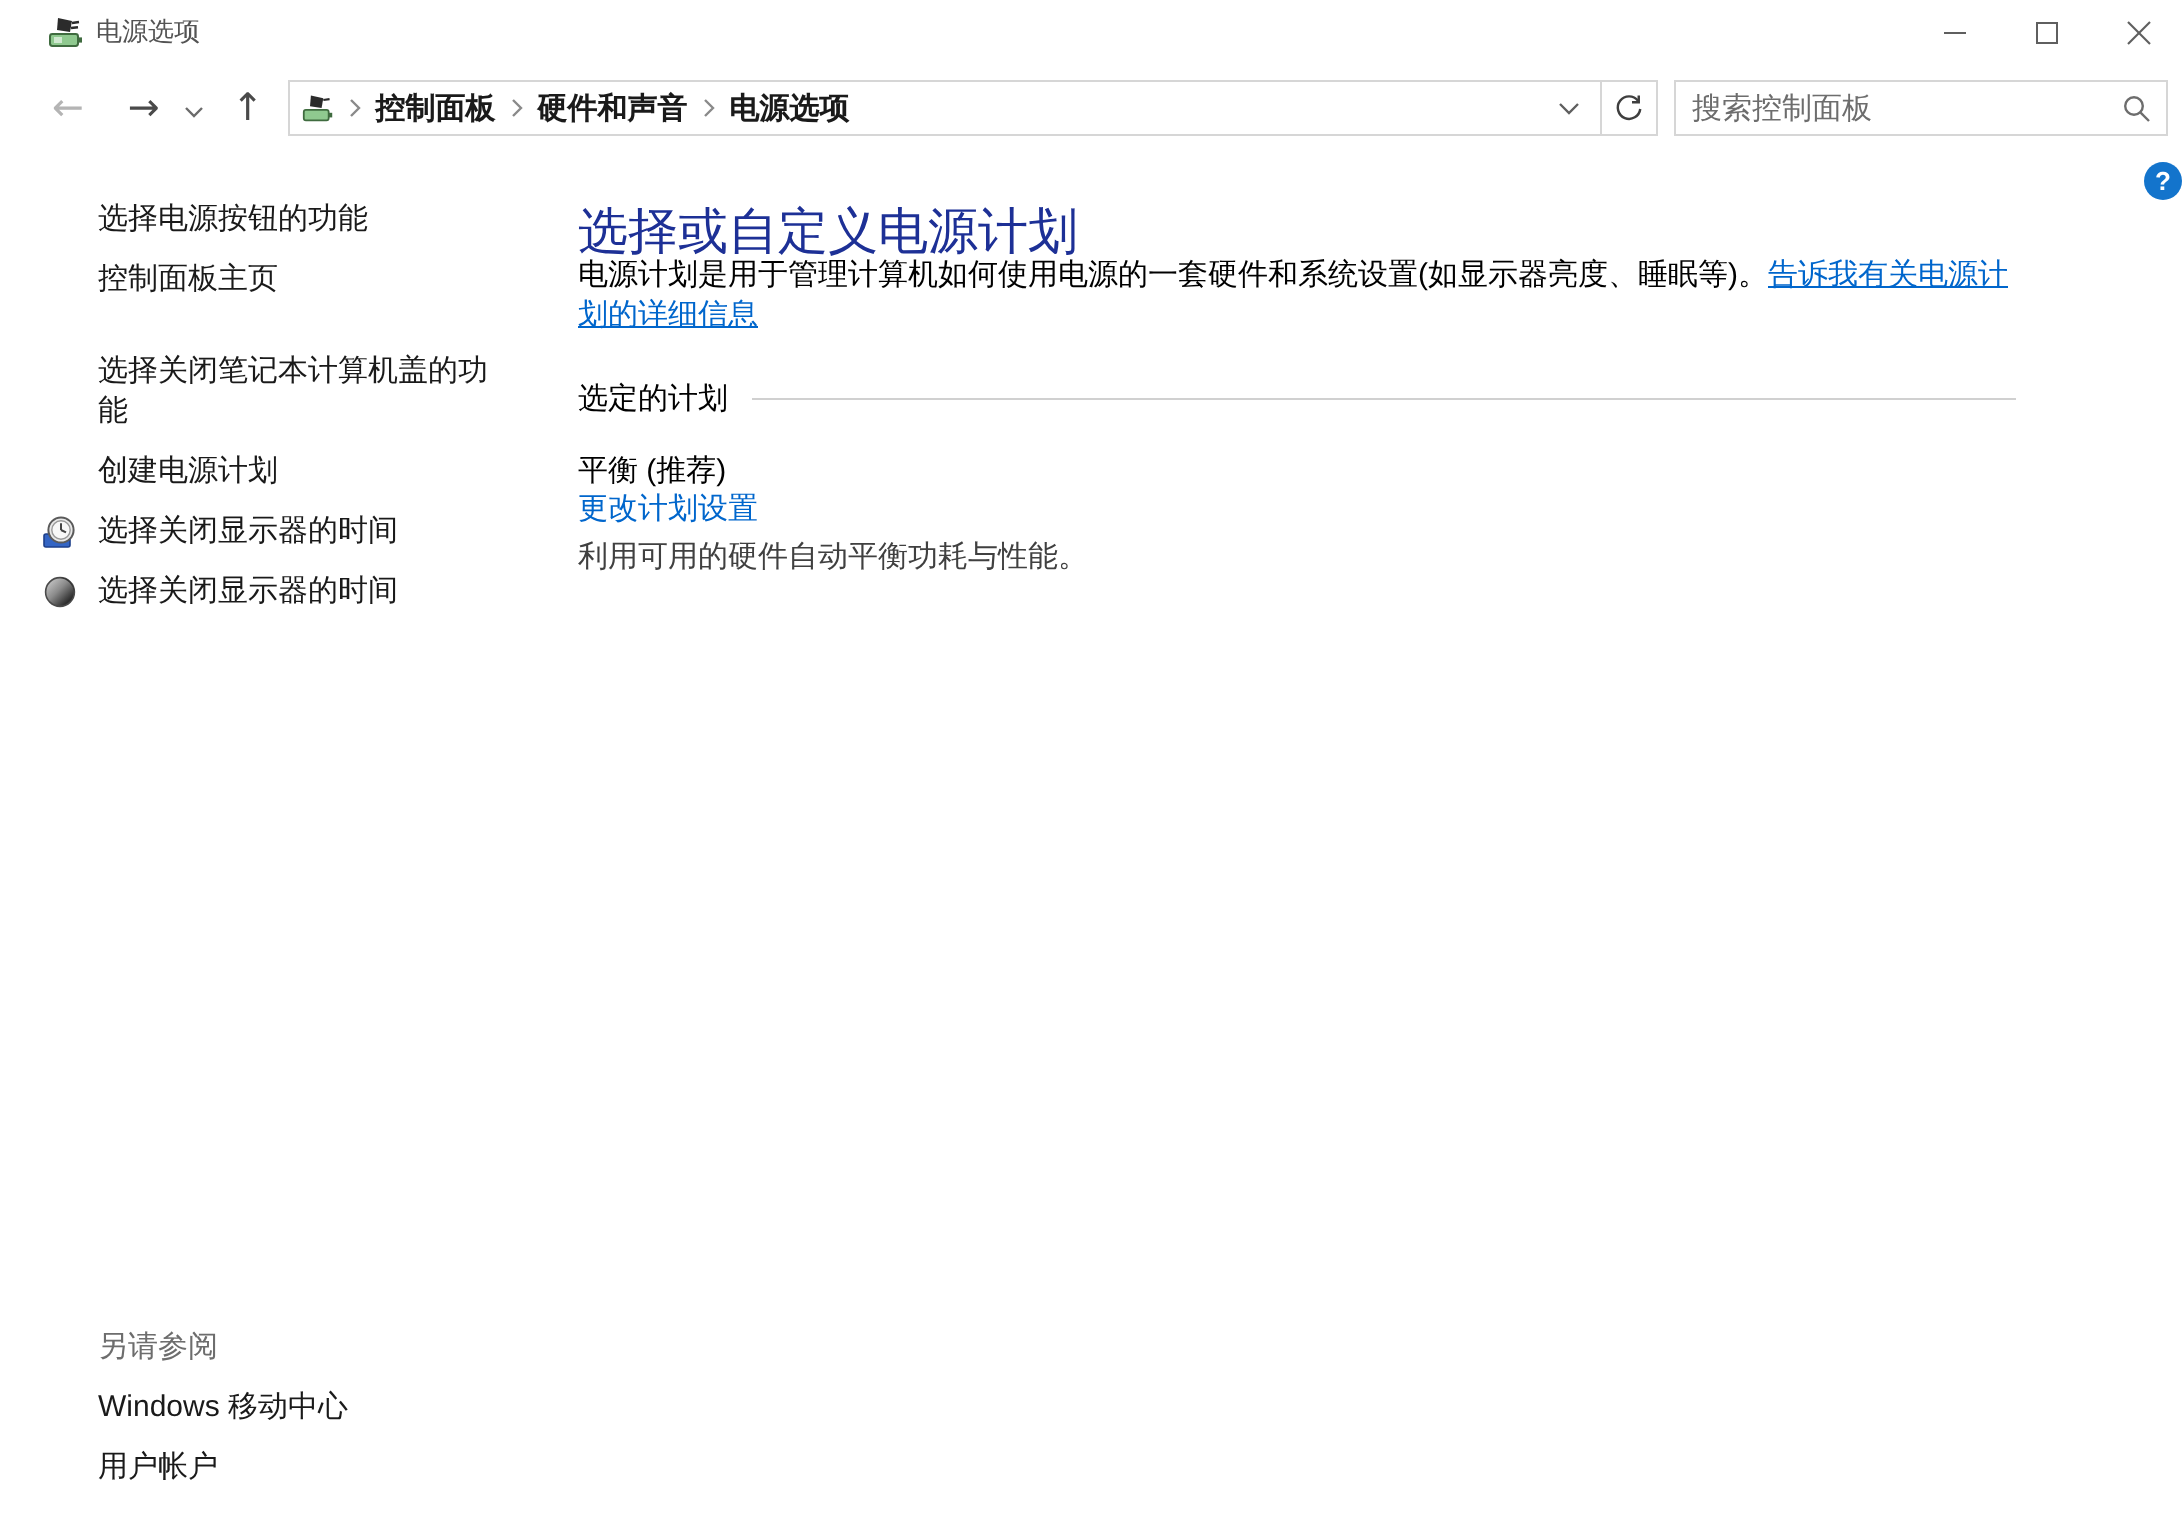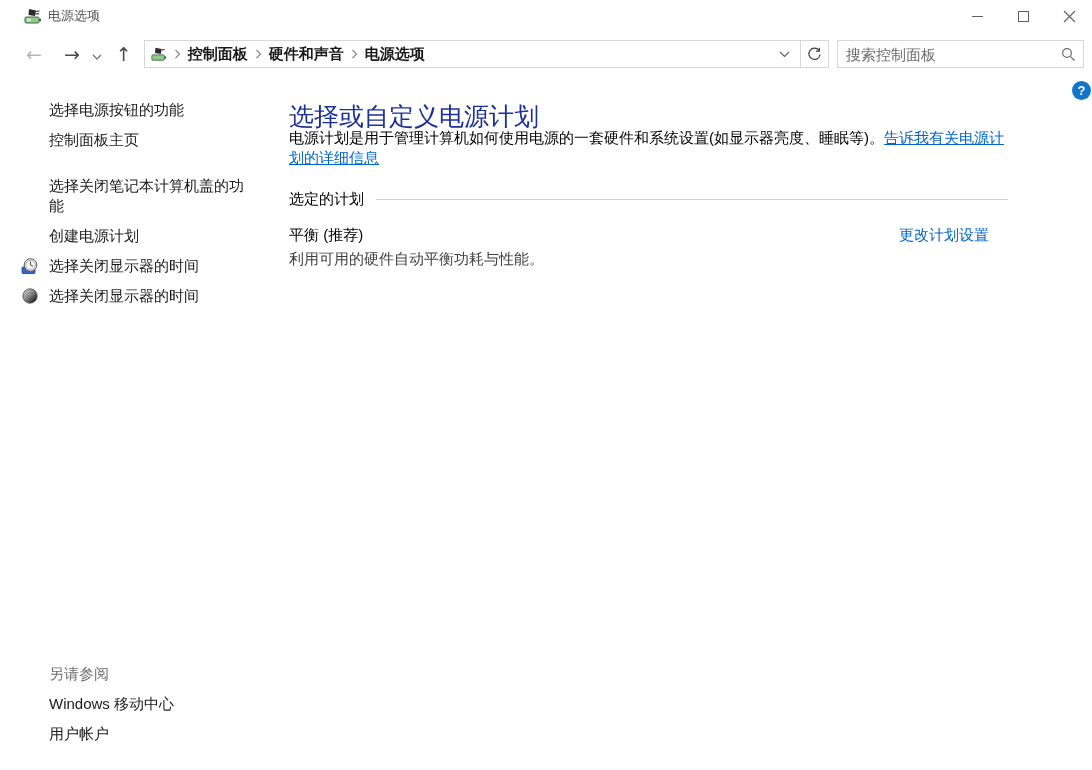--- a/index.html
+++ b/index.html
@@ -56,21 +56,21 @@
   .seealso .side-item { margin-bottom:10px; }
 
   
   .content { padding:28px 0 0 13px; }
   .page-heading { font-size:25px; font-weight:normal; color:#1d3096; line-height:24px; }
   .intro { width:722px; line-height:20px; color:#000; }
   .textlink { color:#0066cc; text-decoration:underline; cursor:pointer; }
   .section-row { margin-top:22px; width:719px; display:flex; align-items:center; }
   .section-label { white-space:nowrap; color:#000; }
   .section-line { flex:1; border-top:1px solid #d0d0d0; margin-left:12px; }
-  .plan-row { margin-top:17px; width:700px; display:flex; justify-content:space-between; align-items:flex-end; }
+  .plan-row { margin-top:17px; width:700px; display:flex; justify-content:space-between; align-items:flex-start;flex-direction:column; }
   .plan-name { color:#000; }
   .plan-settings-link { color:#0066cc; text-decoration:none; cursor:pointer; }
   .plan-desc { margin-top:5px; color:#404040; }
 </style>
 </head>
 <body>
 
 <div class="window">
 
   <div class="titlebar">

